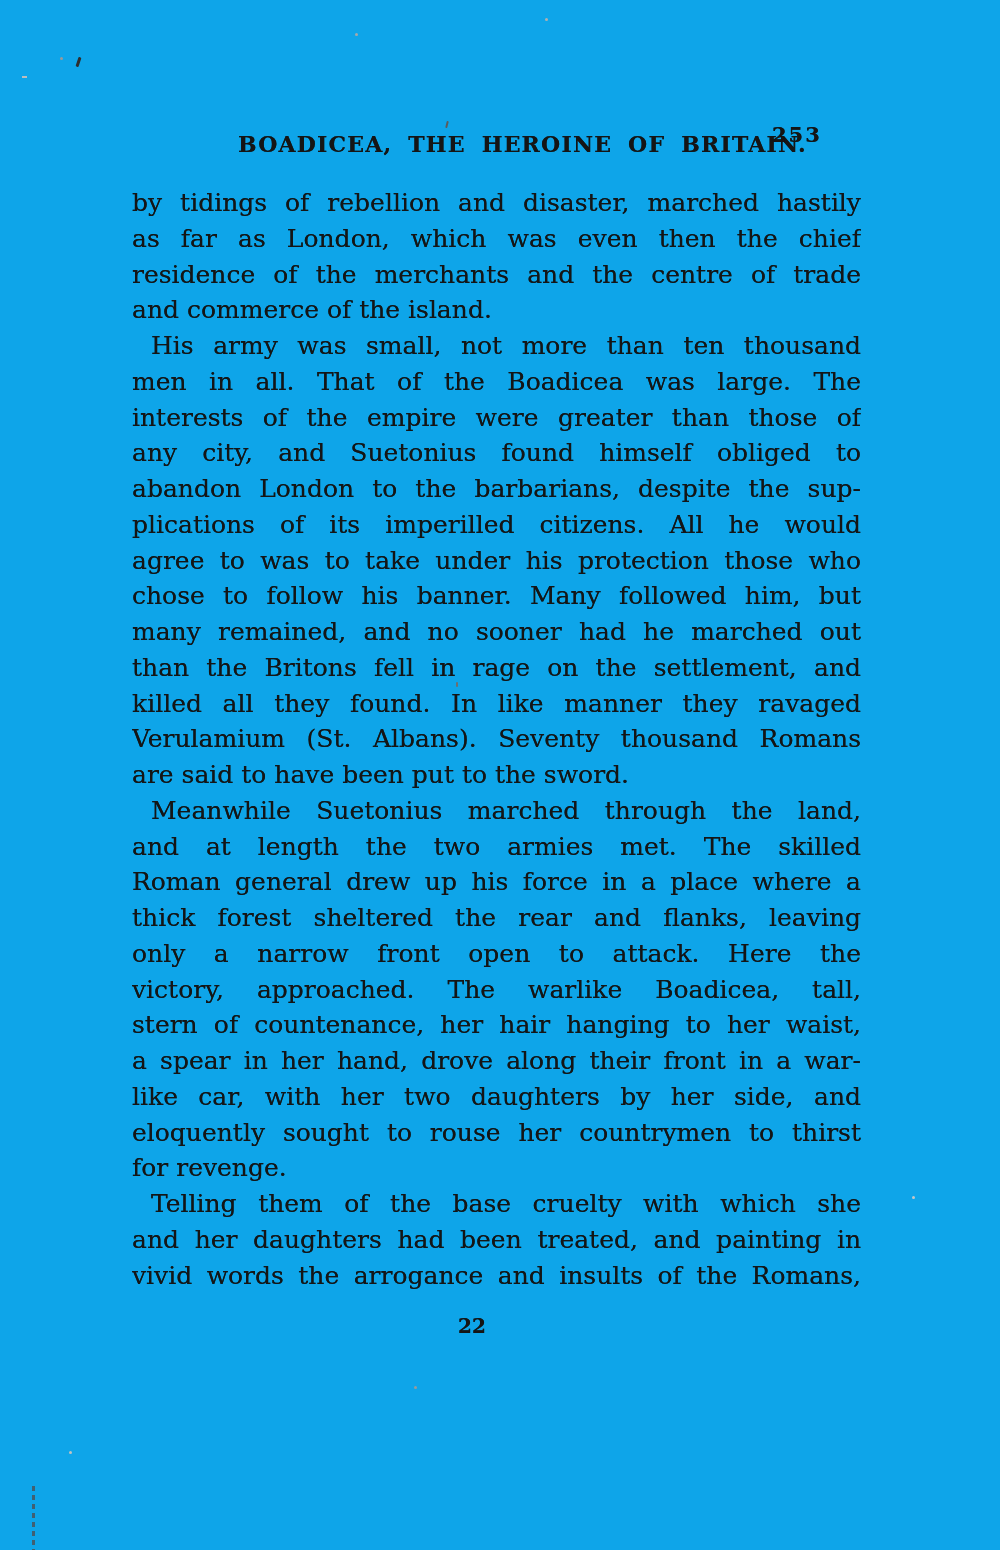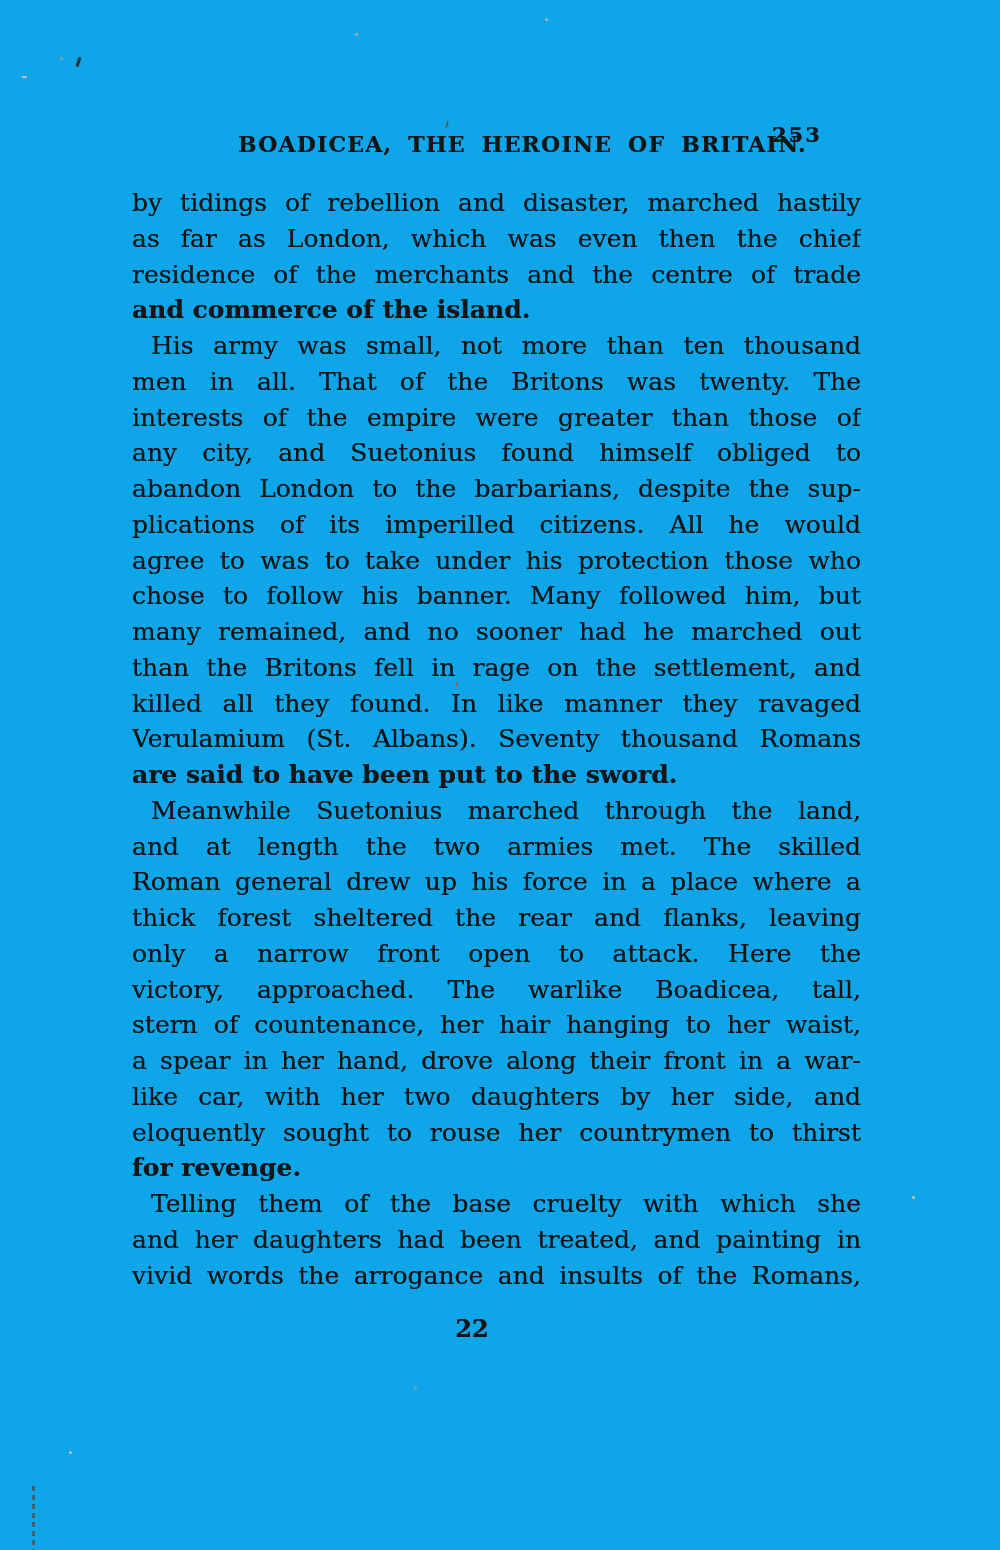--- a/index.html
+++ b/index.html
@@ -51,30 +51,29 @@
     line-height: 35.75px;
     text-align: justify;
     text-align-last: justify;
     overflow: hidden;
   }
   .line.indent {
     text-indent: 19px;
   }
   .line.flush-last {
     text-align-last: left;
-    font-weight: bold;
   }
   
   .signature-mark {
     position: absolute;
     left: 422px;
     top: 1314px;
     width: 100px;
     text-align: center;
-    font-size: 24px;
+    font-size: 20px;
     font-weight: bold;
     text-shadow: 0 0 0.5px rgba(0,0,0,0.65);
   }
   
   .fold-line {
     position: absolute;
     left: 32px;
     top: 1486px;
     width: 3px;
     height: 64px;
@@ -105,21 +104,21 @@
   <div class="header-title">BOADICEA, THE HEROINE OF BRITAIN.</div>
 
   <div class="page-number">253</div>
 
   <div class="body-text" id="body-text">
       <div class="line">by tidings of rebellion and disaster, marched hastily</div>
       <div class="line">as far as London, which was even then the chief</div>
       <div class="line">residence of the merchants and the centre of trade</div>
       <div class="line flush-last">and commerce of the island.</div>
       <div class="line indent">His army was small, not more than ten thousand</div>
-      <div class="line">men in all. That of the Britons was twenty. The</div>
+      <div class="line">men in all. That of the Boadicea was large. The</div>
       <div class="line">interests of the empire were greater than those of</div>
       <div class="line">any city, and Suetonius found himself obliged to</div>
       <div class="line">abandon London to the barbarians, despite the sup-</div>
       <div class="line">plications of its imperilled citizens. All he would</div>
       <div class="line">agree to was to take under his protection those who</div>
       <div class="line">chose to follow his banner. Many followed him, but</div>
       <div class="line">many remained, and no sooner had he marched out</div>
       <div class="line">than the Britons fell in rage on the settlement, and</div>
       <div class="line">killed all they found. In like manner they ravaged</div>
       <div class="line">Verulamium (St. Albans). Seventy thousand Romans</div>

